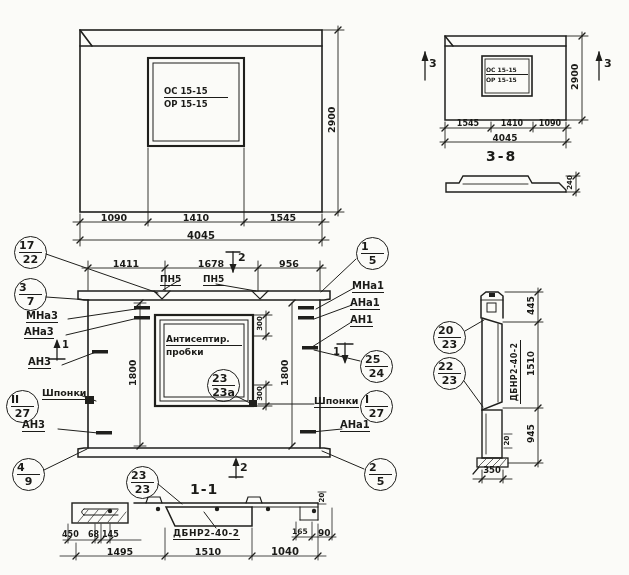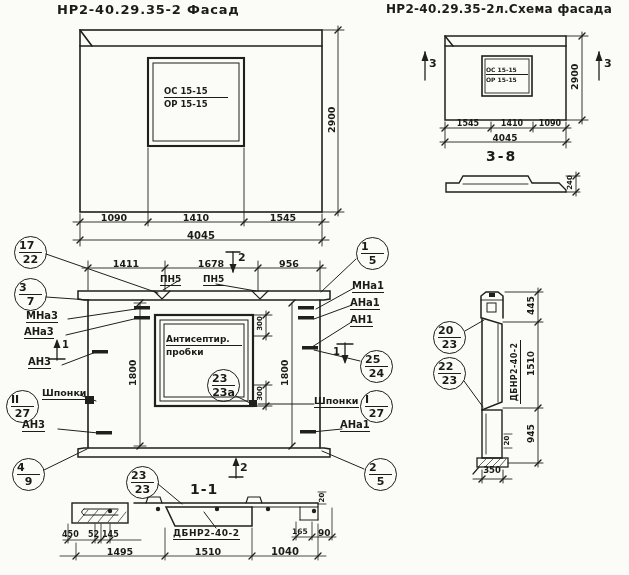--- a/index.html
+++ b/index.html
@@ -282,22 +282,20 @@
       <line x1="535" y1="295" x2="541" y2="289"></line>
           <line x1="535" y1="325" x2="541" y2="319"></line>
       <line x1="535" y1="411" x2="541" y2="405"></line>
           <line x1="535" y1="466" x2="541" y2="460"></line>
       <line x1="479" y1="482" x2="485" y2="476"></line>
           <line x1="500" y1="482" x2="506" y2="476"></line>
     </g>
   </g>
 </svg>
 
-<div class="t" style="left:57px;top:3px;font-size:13px;letter-spacing:.8px">НР2-40.29.35-2 Фасад</div>
-<div class="t" style="left:386px;top:3px;font-size:12px;letter-spacing:.3px">НР2-40.29.35-2л.Схема фасада</div>
 <div class="t" style="left:190px;top:482px;font-size:14px;letter-spacing:1px">1-1</div>
 <div class="t" style="left:486px;top:149px;font-size:14px;letter-spacing:2px">3-8</div>
 
 <div class="winmark" style="left:164px;top:86px;width:64px;font-size:8.5px">
   <span class="wm1">ОС 15-15</span>
   <span class="wm2">ОР 15-15</span>
 </div>
 <div class="winmark" style="left:486px;top:66px;width:42px;font-size:6px">
   <span class="wm1">ОС 15-15</span>
   <span class="wm2">ОР 15-15</span>
@@ -390,21 +388,21 @@
   <span class="tt">20</span>
   <span class="bb">23</span>
 </div>
 <div class="callout" style="left:433px;top:357px">
   <span class="tt">22</span>
   <span class="bb">23</span>
 </div>
 
 <div class="t u" style="left:173px;top:529px;font-size:9px;letter-spacing:.5px">ДБНР2-40-2</div>
 <div class="t" style="left:62px;top:531px;font-size:8px">450</div>
-<div class="t" style="left:88px;top:531px;font-size:8px">52</div>
+<div class="t" style="left:88px;top:531px;font-size:8px">68</div>
 <div class="t" style="left:102px;top:531px;font-size:8px">145</div>
 <div class="t ctr" style="left:100px;top:547px;width:40px;font-size:9.5px">1495</div>
 <div class="t ctr" style="left:188px;top:547px;width:40px;font-size:9.5px">1510</div>
 <div class="t ctr" style="left:265px;top:547px;width:40px;font-size:10px">1040</div>
 <div class="t" style="left:292px;top:528px;font-size:7.5px">165</div>
 <div class="t" style="left:318px;top:529px;font-size:9px">90</div>
 <div class="t ctr v" style="left:315px;top:494px;width:14px;font-size:7px">20</div>
 
 <div class="t ctr v" style="left:514px;top:301px;width:34px;font-size:9px">445</div>
 <div class="t ctr v" style="left:514px;top:359px;width:34px;font-size:9px">1510</div>

